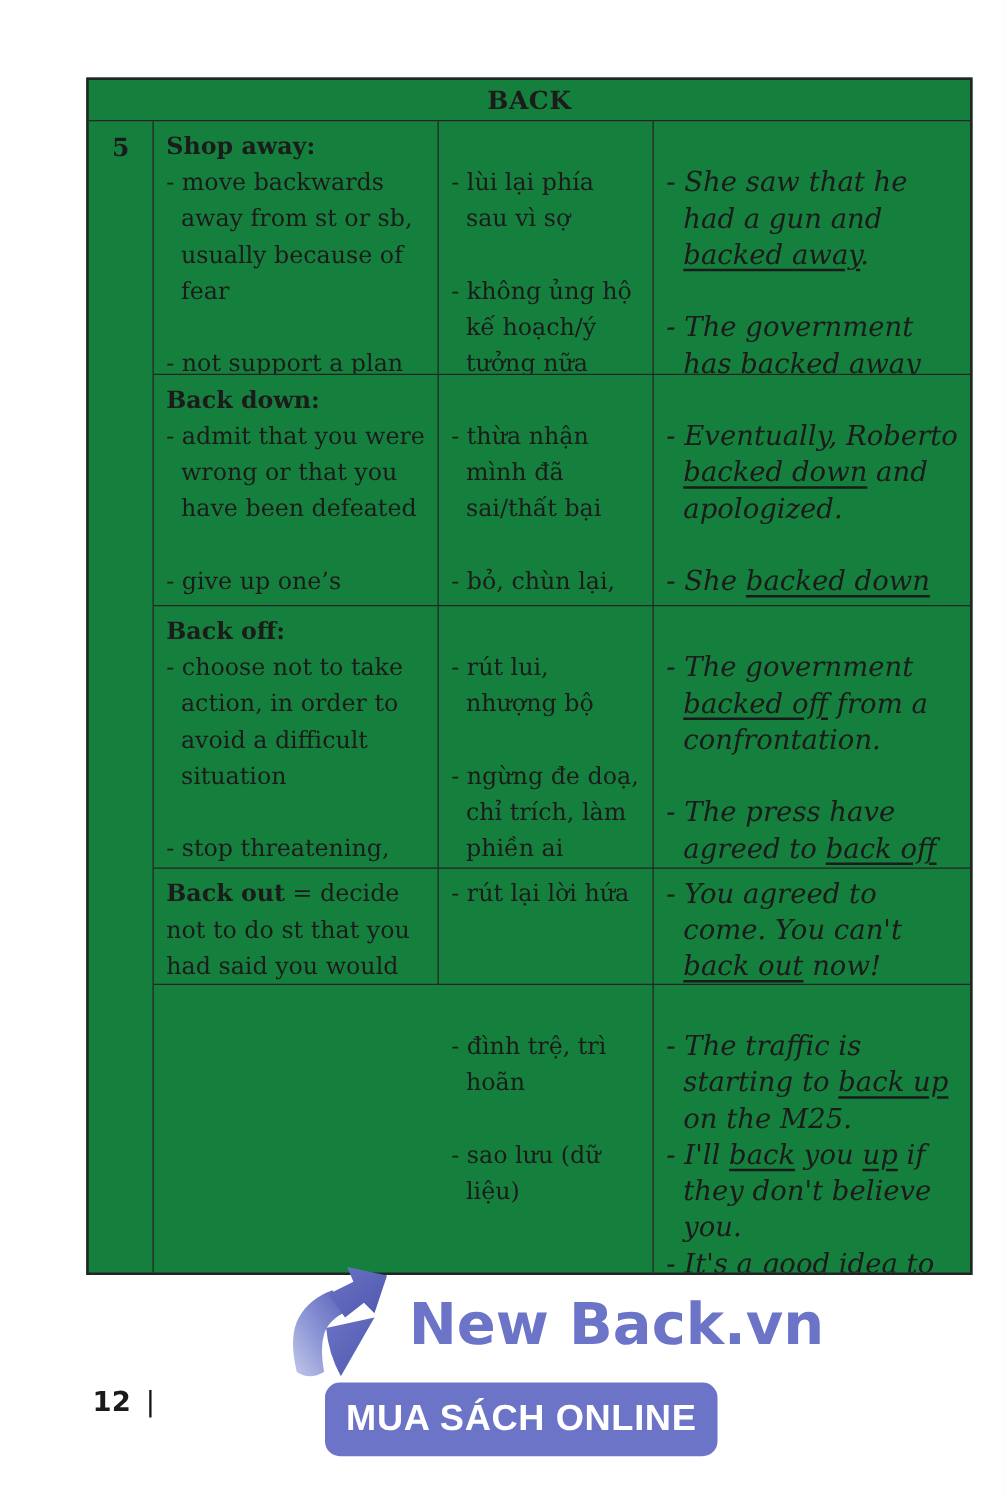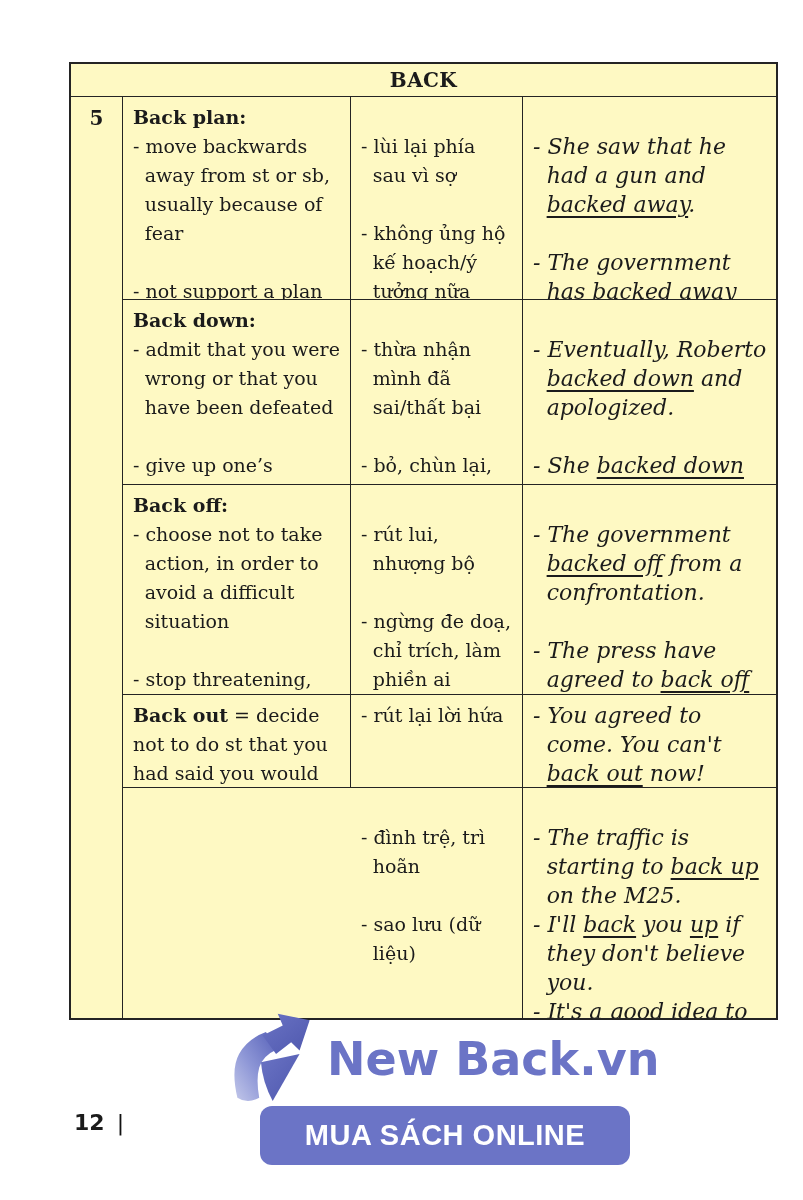--- a/index.html
+++ b/index.html
@@ -9,21 +9,21 @@
   }
   html,body{margin:0;padding:0;background:#ffffff;}
   .page{
     position:relative;width:803px;height:1200px;background:#ffffff;overflow:hidden;
     font-family:"DejaVu Serif", serif;color:var(--text);
   }
 
   
   .phrasal-table{
     position:absolute;left:69px;top:62px;width:709px;
-    border:2px solid var(--border);box-sizing:border-box;background:#fef9c3;
+    border:2px solid var(--border);box-sizing:border-box;background:#15803d;
   }
   .table-header{
     height:33px;border-bottom:1.6px solid var(--border);box-sizing:border-box;
     display:flex;align-items:center;justify-content:center;
     font-weight:bold;font-size:20px;letter-spacing:.4px;
   }
   .table-body{
     display:grid;
     grid-template-columns:52px 228px 172px 253px;
   }
@@ -57,21 +57,21 @@
     position:absolute;left:229px;top:1010px;height:98px;
     display:flex;align-items:center;z-index:5;
   }
   .logo-icon{width:84px;height:98px;display:block;}
   .logo-text{
     font-family:"DejaVu Sans", sans-serif;font-weight:bold;
     font-size:46px;color:var(--brand);letter-spacing:0;
     margin-left:14px;line-height:98px;white-space:nowrap;
   }
   .buy-button{
-    position:absolute;left:260px;top:1106px;width:370px;height:59px;
+    position:absolute;left:260px;top:1106px;width:314px;height:59px;
     background:var(--brand);border-radius:12px;
     display:flex;align-items:center;justify-content:center;
     font-family:"Liberation Sans", sans-serif;font-weight:bold;
     font-size:29px;color:#ffffff;letter-spacing:.5px;z-index:5;
   }
   .page-number{
     position:absolute;left:74px;top:1110px;
     font-family:"DejaVu Sans", sans-serif;font-weight:bold;font-size:22px;
   }
   .page-number .bar{font-weight:normal;margin-left:12px;color:#111;}
@@ -80,21 +80,21 @@
 <body>
 
 <div class="page">
 
   <div class="phrasal-table">
     <div class="table-header">BACK</div>
     <div class="table-body" id="table-body" style="grid-template-rows: 203px 185px 210px 93px 230px;">
       <div class="num-cell">5</div>
 
     <div class="cell def-cell" style="grid-area: 1 / 2;">
-          <p class="term-line">Back plan:</p>
+          <p class="term-line">Shop away:</p>
           <p class="bullet">- move backwards away from st or sb, usually because of fear</p>
           <p class="bullet">- not support a plan or idea any longer</p>
         </div>
         <div class="cell vi-cell pad-top" style="grid-area: 1 / 3;">
           <p class="bullet">- lùi lại phía sau vì sợ</p>
           <p class="bullet">- không ủng hộ kế hoạch/ý tưởng nữa</p>
         </div>
         <div class="cell ex-cell no-r pad-top" style="grid-area: 1 / 4;">
           <p class="bullet">- She saw that he had a gun and <u>backed away</u>.</p>
           <p class="bullet">- The government has <u>backed away</u> from plans to increase taxes.</p>

